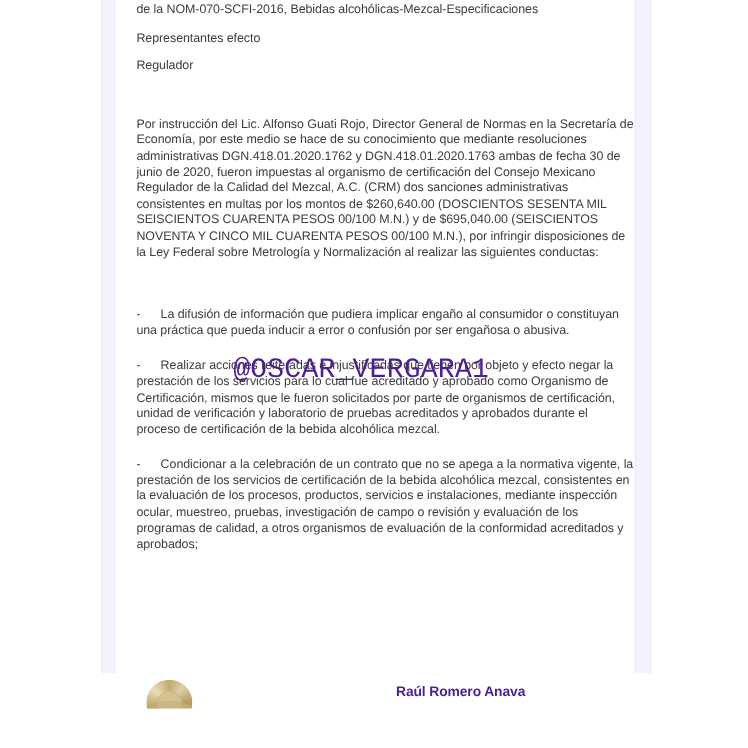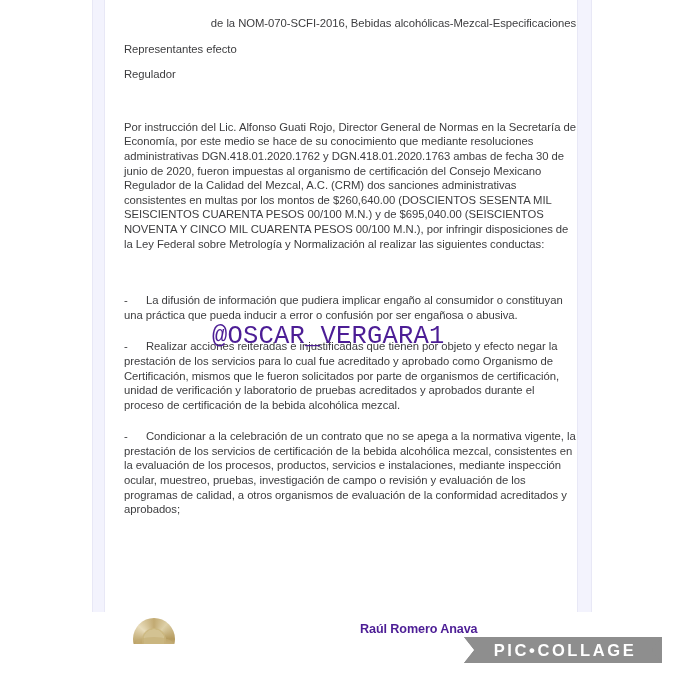--- a/index.html
+++ b/index.html
@@ -75,21 +75,21 @@
   .gap-g  { height: 42px; }
 
   .bullet-row {
     display: block;
   }
   .bullet-dash {
     display: inline-block;
     width: 22px;
   }
 
-  .top-line { padding-top: 16px; text-align: right; }
+  .top-line { padding-top: 2px; }
 
   
   #handle-watermark {
     position: absolute;
     left: 212px;
     top: 322px;
     font-size: 25.5px;
     line-height: 30px;
     letter-spacing: 0.2px;
     color: #4c1d95;
@@ -260,19 +260,14 @@
       <div class="crest-arc"></div>
       <div class="crest-core"></div>
       <div class="crest-band"></div>
     </div>
 
 
     <div id="signature-name">Raúl Romero Anava</div>
 
   </div>
 
-  <div id="pic-collage-badge">
-    <div class="inner">
-      <span class="label">PIC•COLLAGE</span>
-    </div>
-  </div>
 
 </div>
 
 </body></html>

